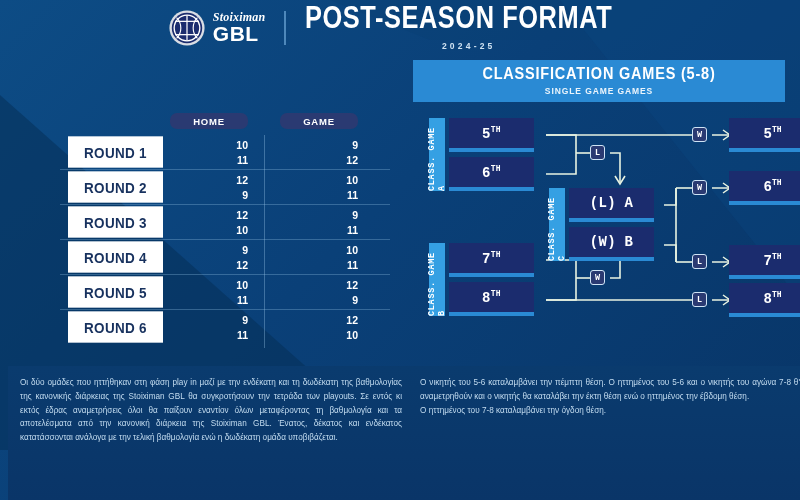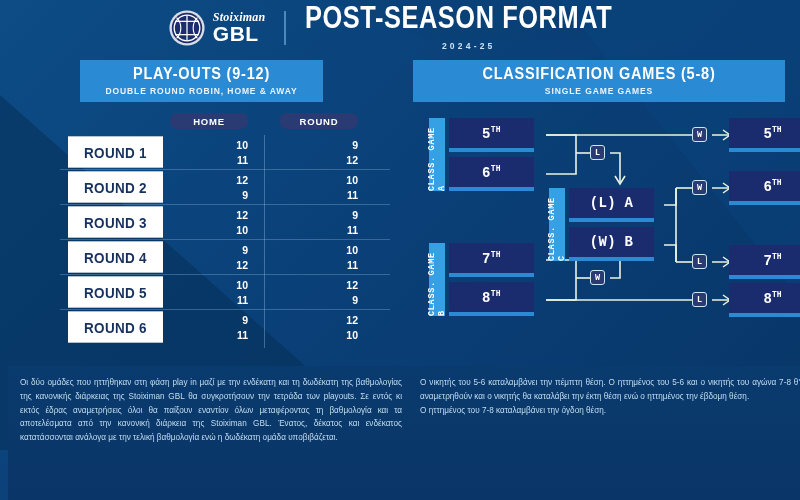--- a/index.html
+++ b/index.html
@@ -205,33 +205,29 @@
         <span class="logo-gbl">GBL</span>
       </div>
     </div>
     <div class="divider-v"></div>
     <div class="title-block">
       <span class="main-title">POST-SEASON FORMAT</span>
       <span class="season">2024-25</span>
     </div>
   </div>
 
-  <div class="panel-head" id="playouts-head">
-    <span class="ph-title">PLAY-OUTS (9-12)</span>
-    <span class="ph-sub">DOUBLE ROUND ROBIN, HOME &amp; AWAY</span>
-  </div>
 
   <div class="panel-head" id="classification-head">
     <span class="ph-title">CLASSIFICATION GAMES (5-8)</span>
     <span class="ph-sub">SINGLE GAME GAMES</span>
   </div>
 
   <div class="lt">
     <div class="lt-colhead" id="head-home">HOME</div>
-    <div class="lt-colhead" id="head-away">ROUND</div>
+    <div class="lt-colhead" id="head-away">GAME</div>
     <div class="vdiv"></div>
     <div class="lt-rows" id="lt-rows">
         <div class="lt-row">
           <div class="round-pill">ROUND 1</div>
           <div class="cell home">
             <span>10</span>
             <span>11</span>
           </div>
           <div class="cell away">
             <span>9</span>

